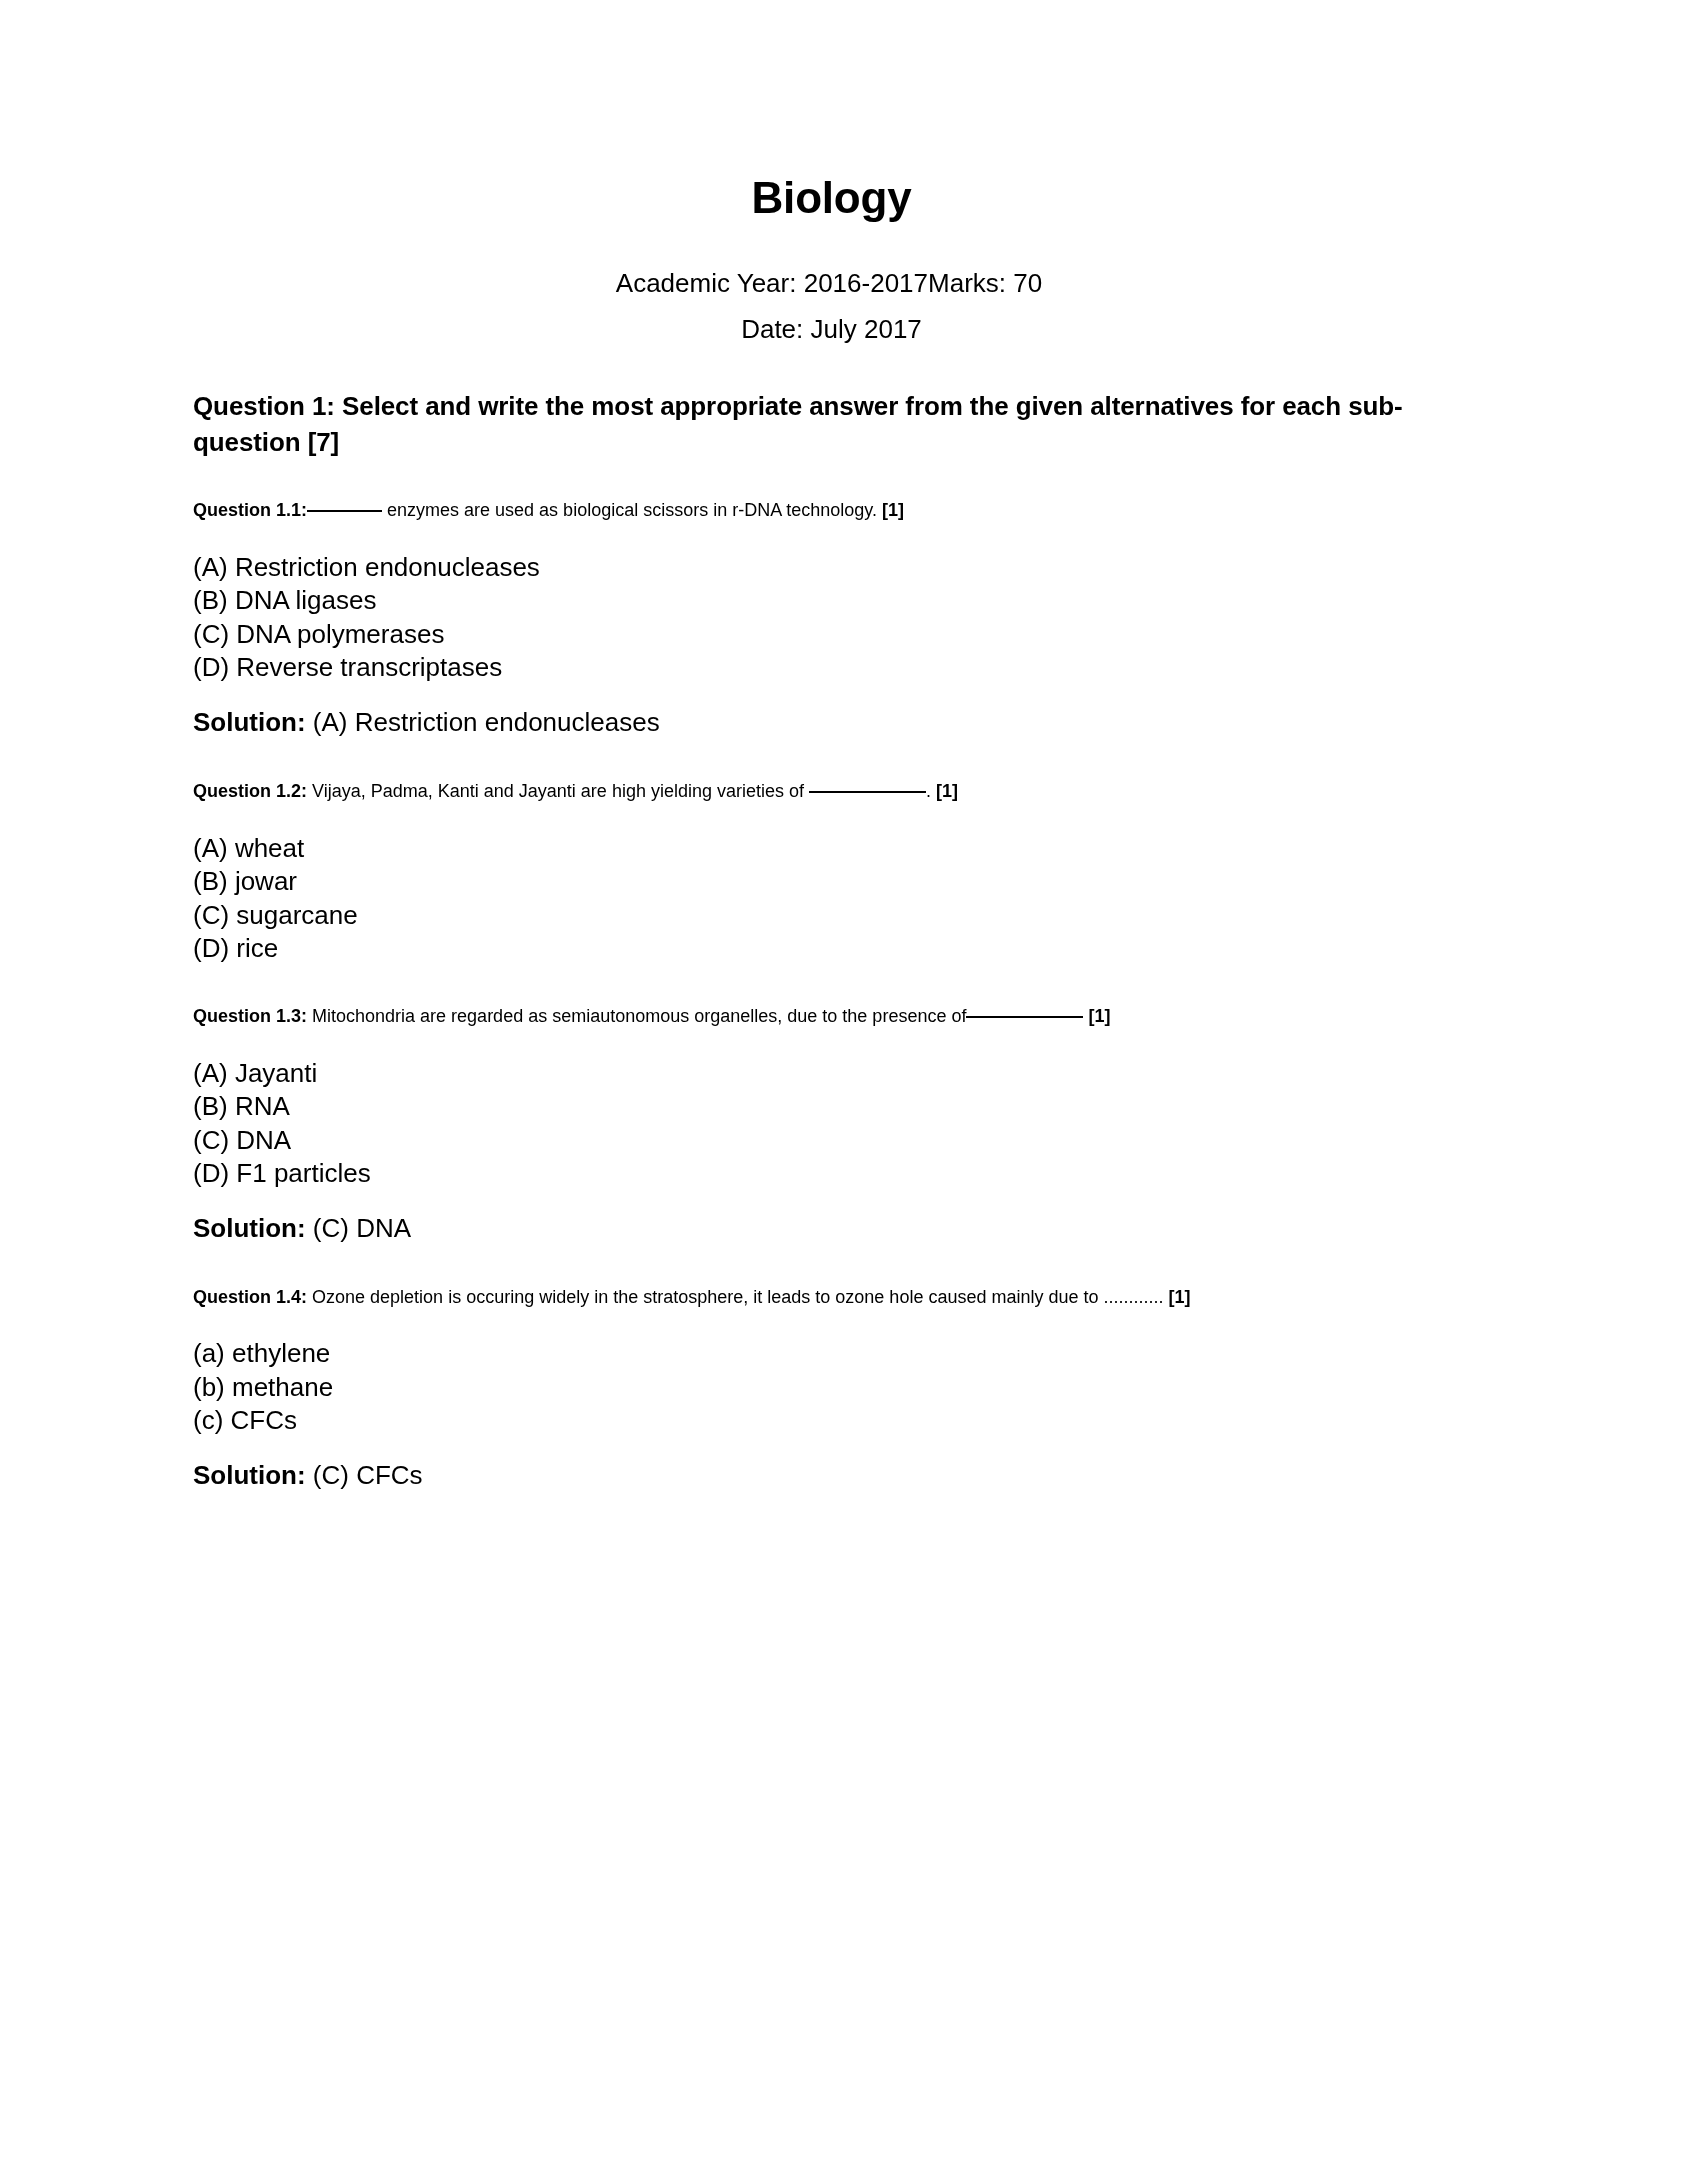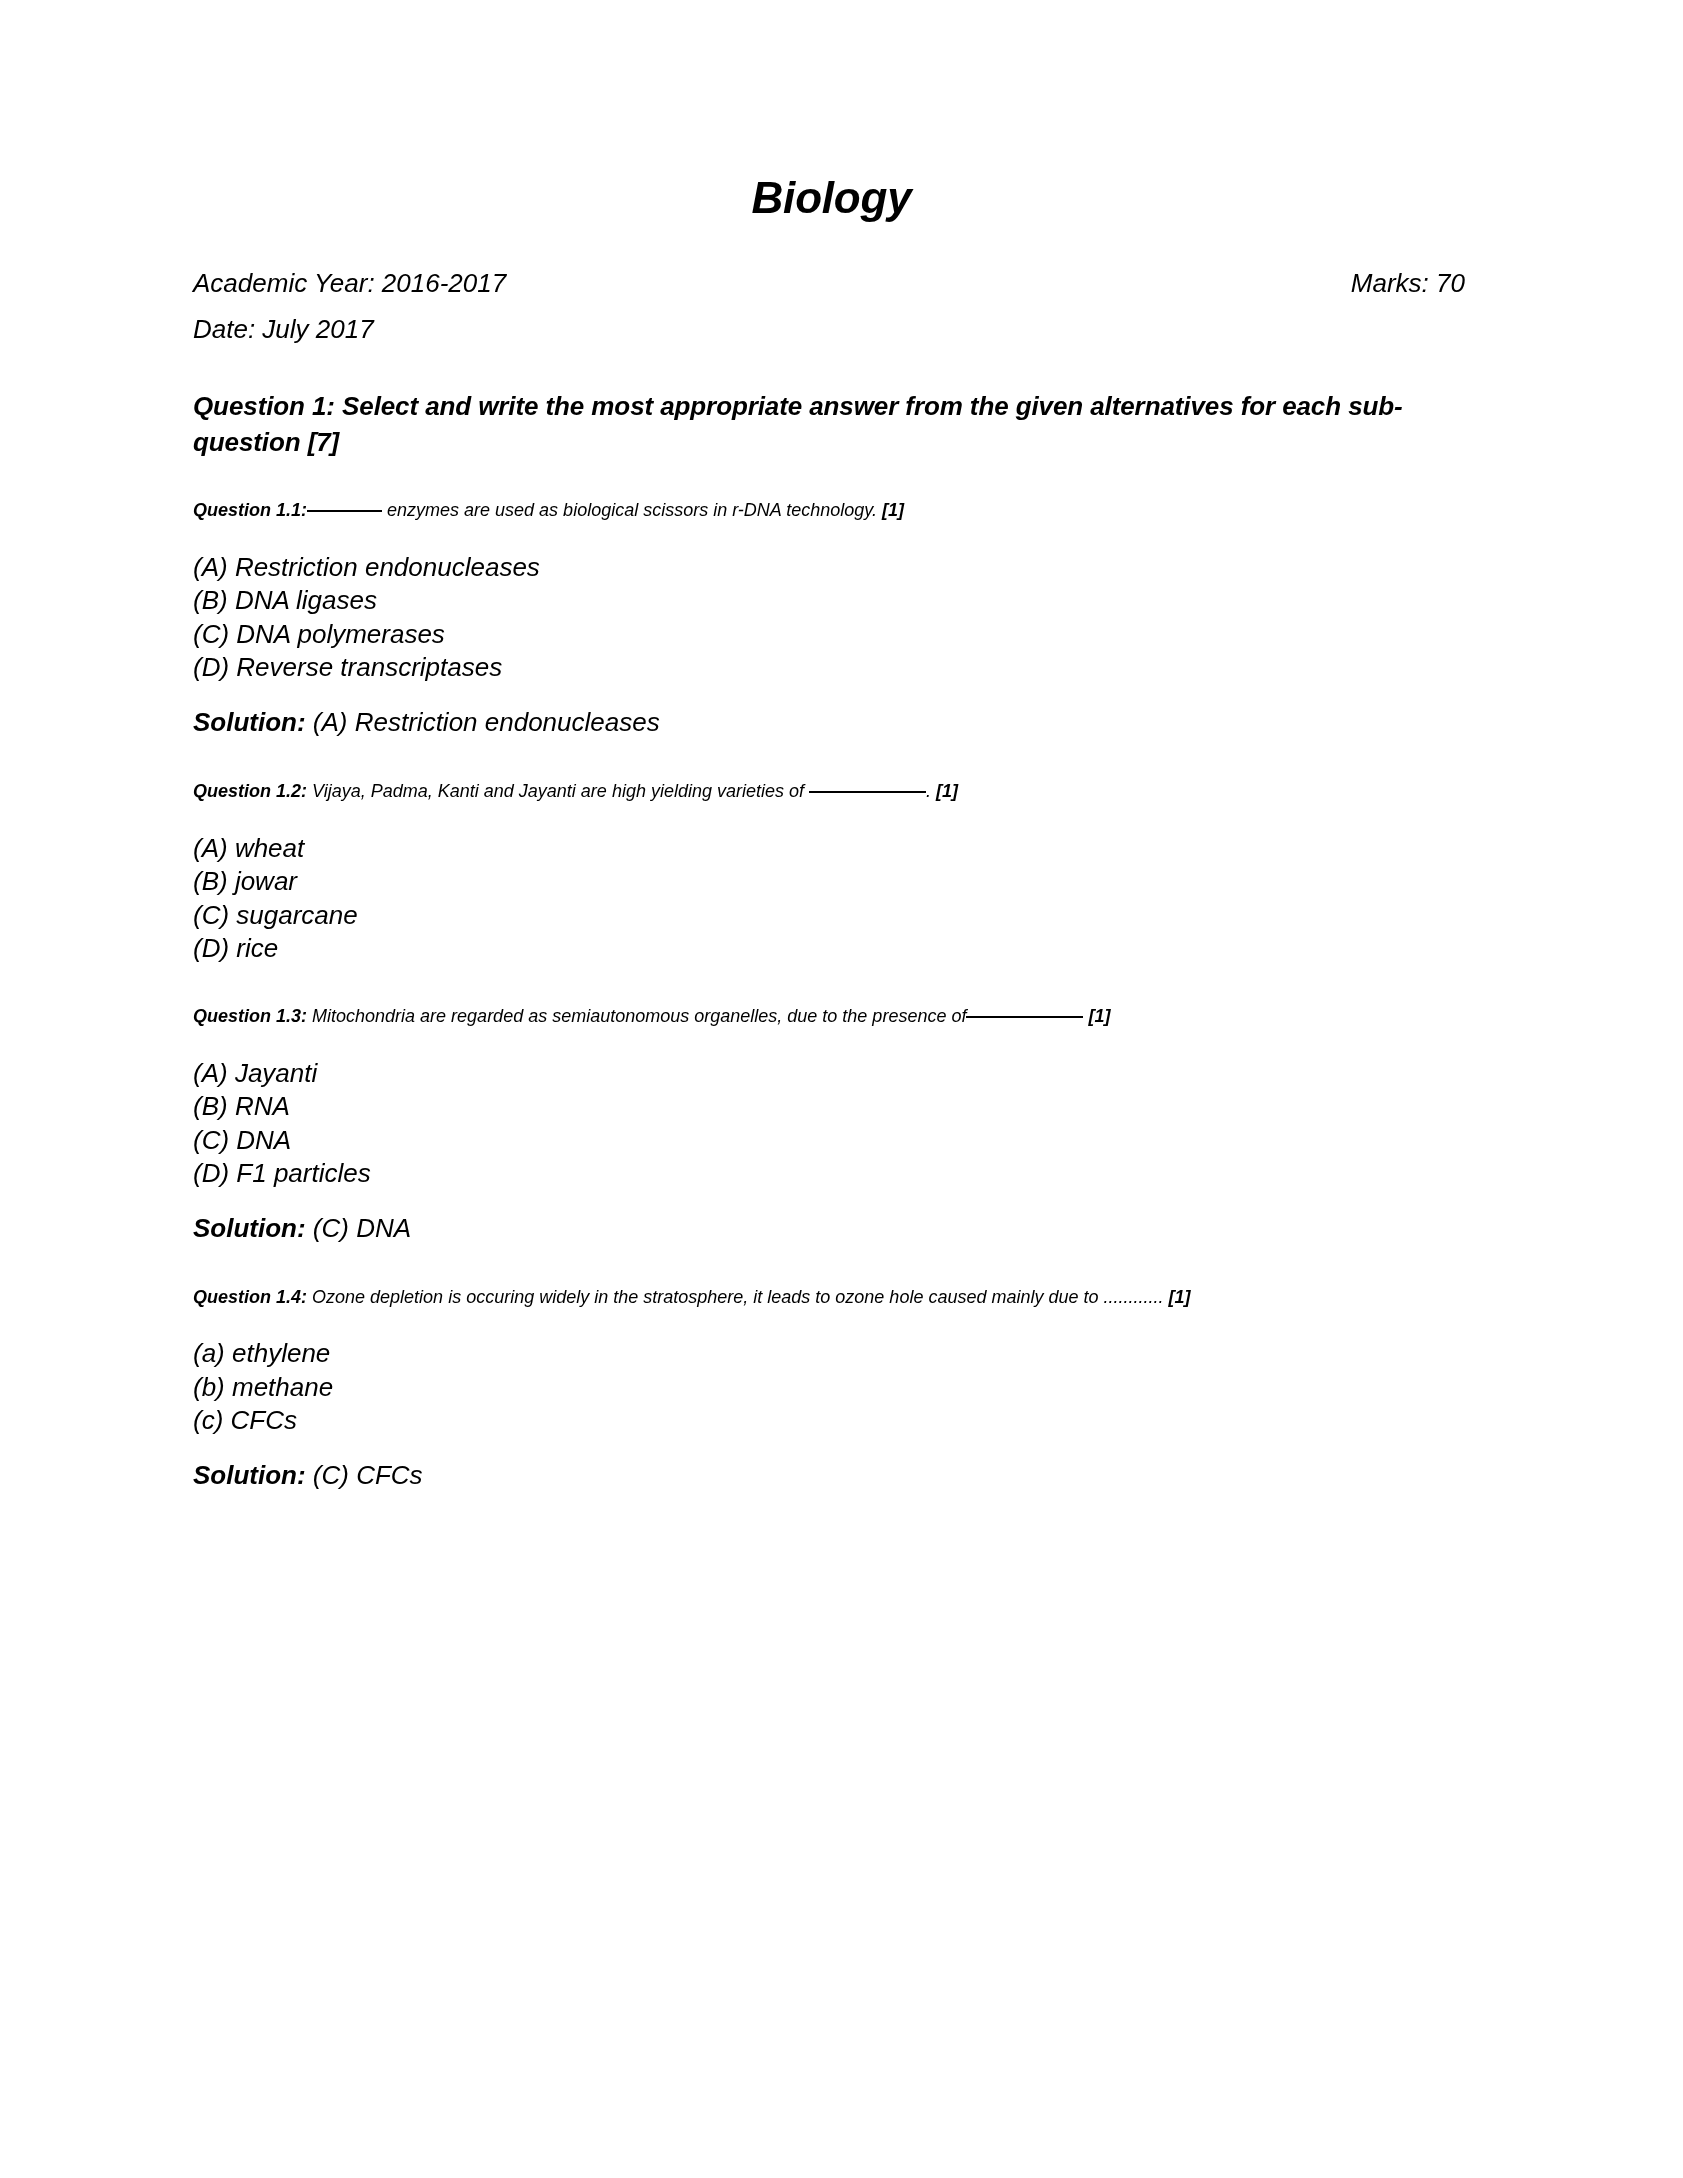--- a/index.html
+++ b/index.html
@@ -15,21 +15,20 @@
     -webkit-font-smoothing: antialiased;
   }
 
   .page {
     position: relative;
     width: 1648px;
     height: 2178px;
     background: #ffffff;
     box-sizing: border-box;
     padding: 0;
-    font-style: italic;
   }
 
   .content {
     position: absolute;
     left: 193px;
     top: 173px;
     width: 1277px;
   }
 
   .doc-title {
@@ -43,21 +42,21 @@
   }
 
   .meta-block {
     margin-top: 42px;
     font-size: 26px;
     line-height: 1.32;
     color: #000;
   }
   .meta-row {
     display: flex;
-    justify-content: space-between;
+    justify-content: center;
     align-items: baseline;
   }
   .meta-left { white-space: nowrap; }
   .meta-right { white-space: nowrap; padding-right: 5px;}
   .meta-row2 { margin-top: 12px; }
 
   .q-heading {
     margin-top: 43px;
     font-size: 26px;
     font-weight: bold;

